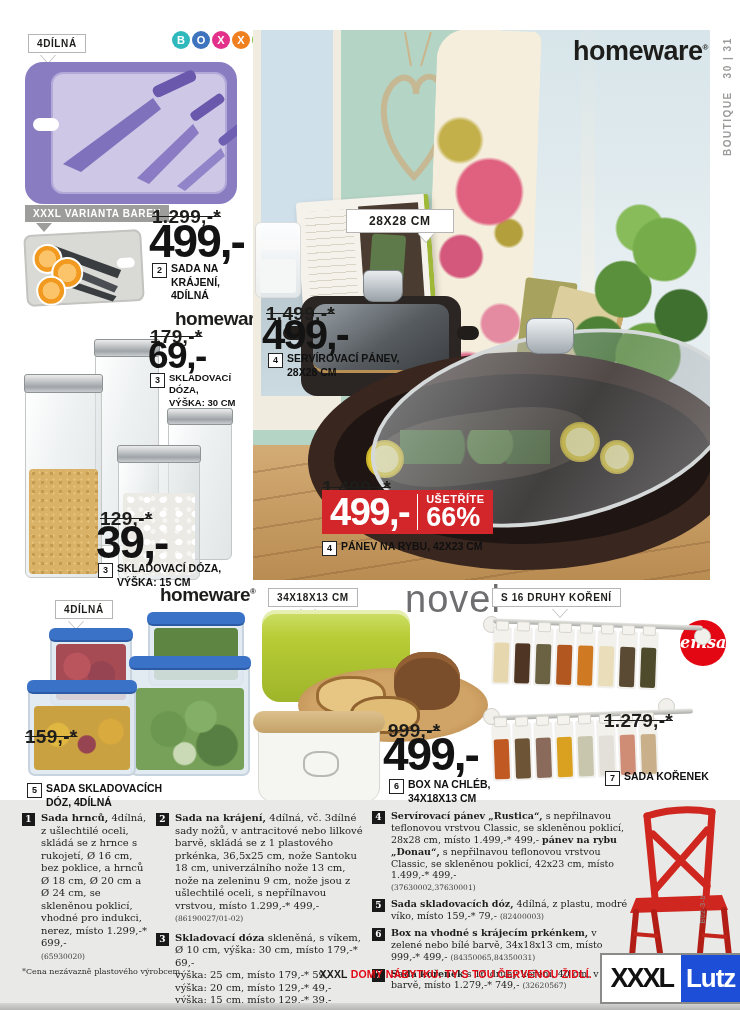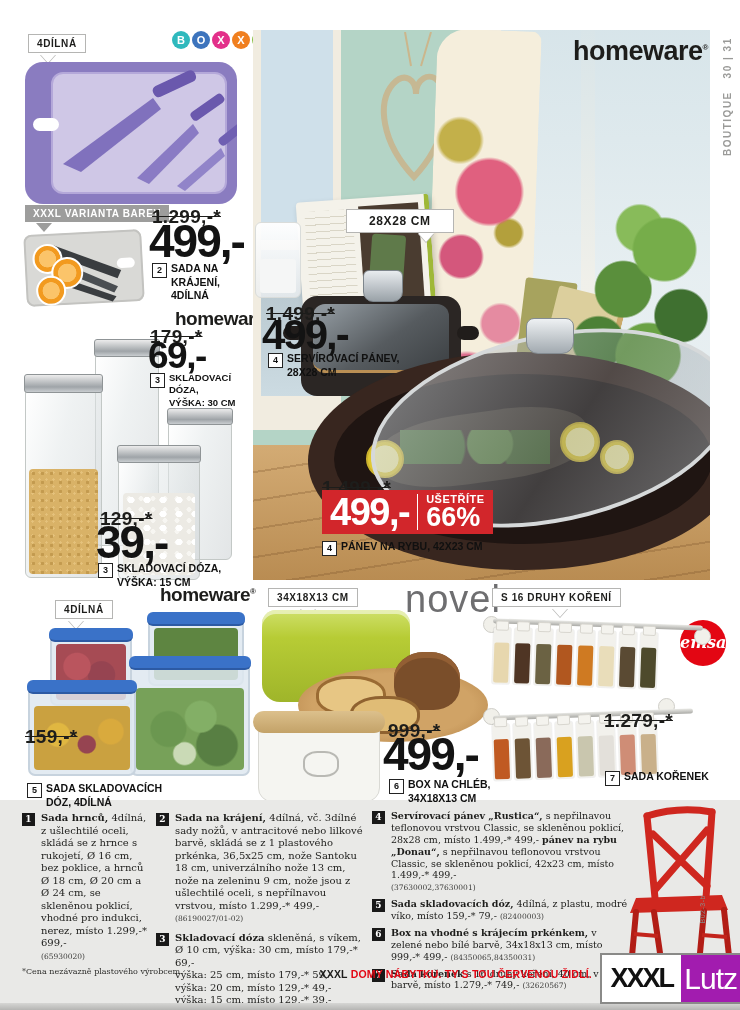--- a/index.html
+++ b/index.html
@@ -456,17 +456,17 @@
     <div>*Cena nezávazně plastového výrobcem.</div>
   </div>
 
   <div class="abs" style="left:240px;top:968px;width:352px;text-align:right;font-size:10.5px;font-weight:bold;letter-spacing:.2px;">
     <span style="color:#1d1d1b;">XXXL</span>
     <span style="color:#e30613;">DOMY NÁBYTKU. TY S TOU ČERVENOU ŽIDLÍ.</span>
   </div>
 
   <div class="abs" style="left:600px;top:953px;width:138px;height:47px;background:#fff;border:2px solid #8a8a88;display:flex;z-index:10;">
     <div style="flex:1.35;display:flex;align-items:center;justify-content:center;font-weight:800;font-size:27px;letter-spacing:-2px;color:#111;">XXXL</div>
-    <div style="flex:1;background:#a21caf;display:flex;align-items:center;justify-content:center;font-weight:400;font-size:30px;letter-spacing:-1px;color:#fff;">Lutz</div>
+    <div style="flex:1;background:#1d4ed8;display:flex;align-items:center;justify-content:center;font-weight:700;font-size:26px;letter-spacing:-1px;color:#fff;">Lutz</div>
   </div>
 
   <div class="abs" style="left:0;bottom:0;width:740px;height:7px;background:linear-gradient(#d6d6d4,#b5b5b3);"></div>
 </div>
 
 </body></html>

